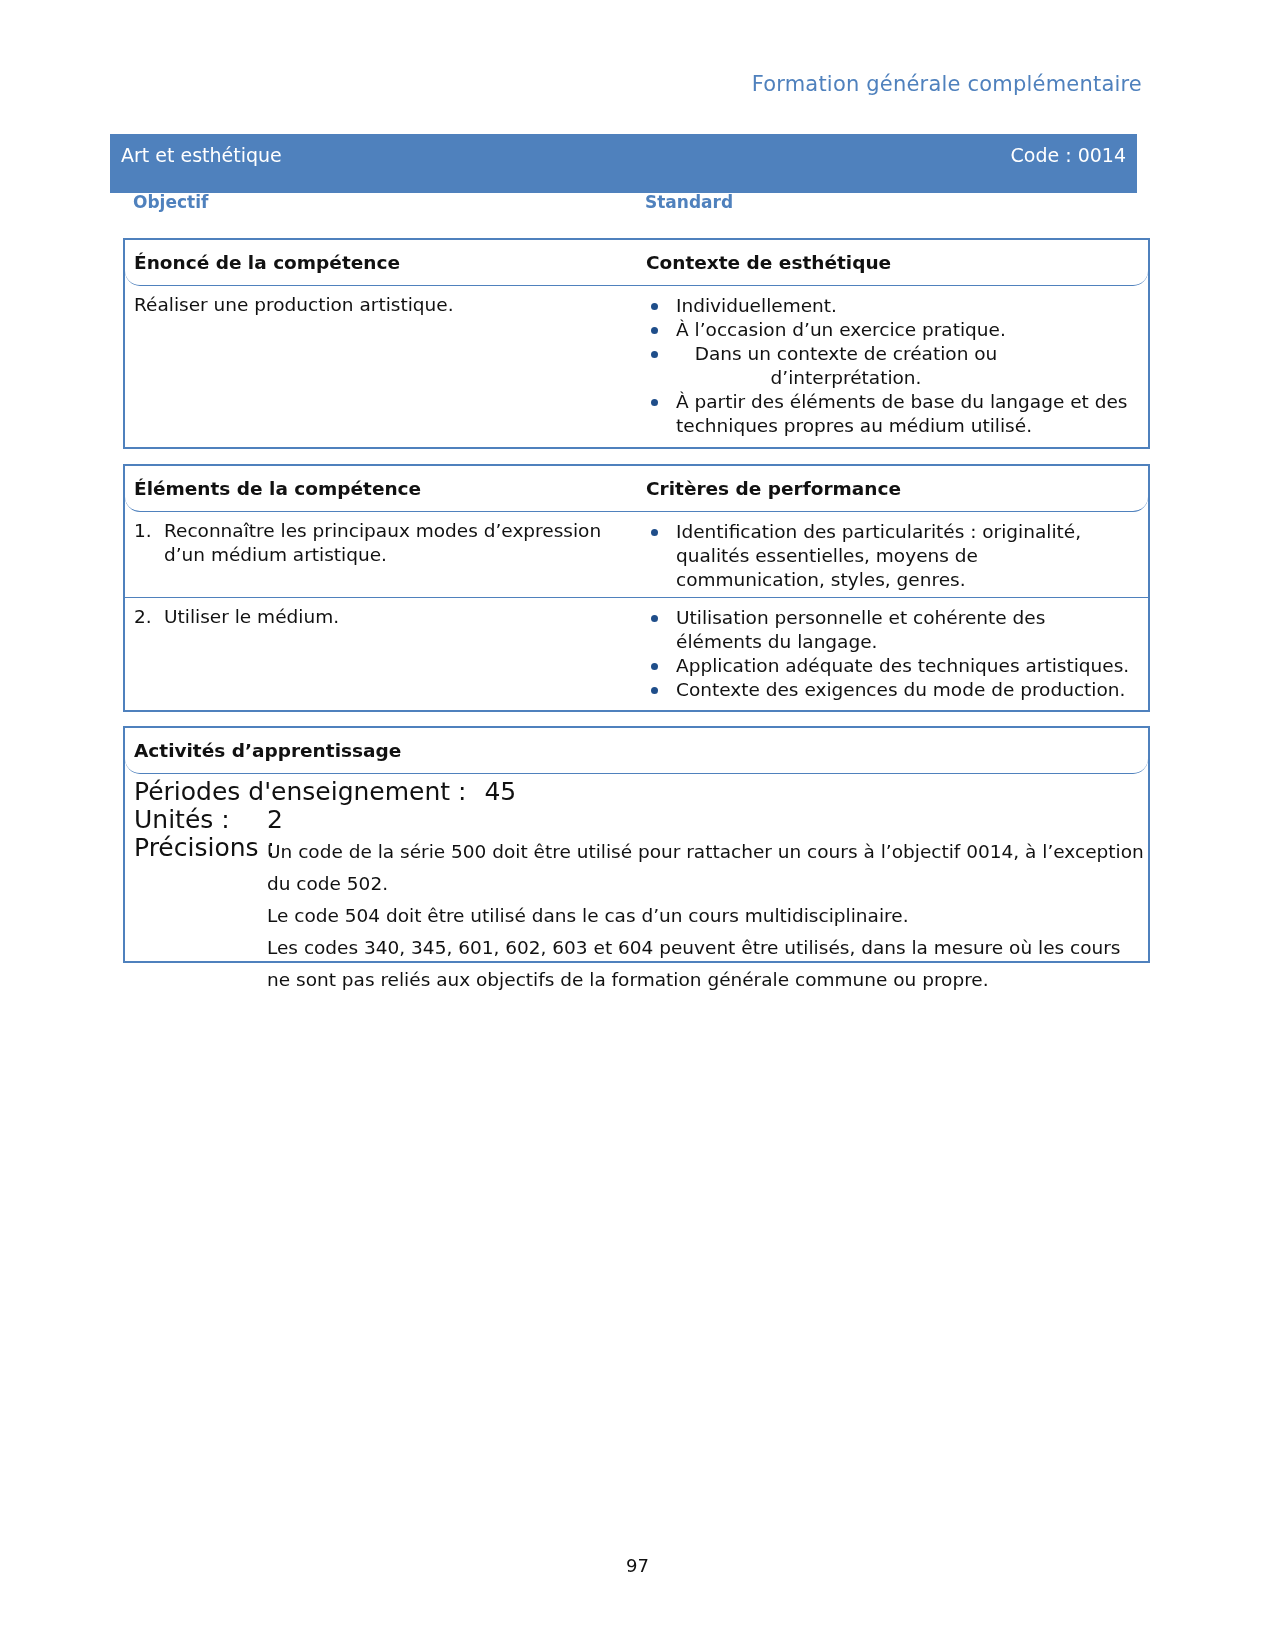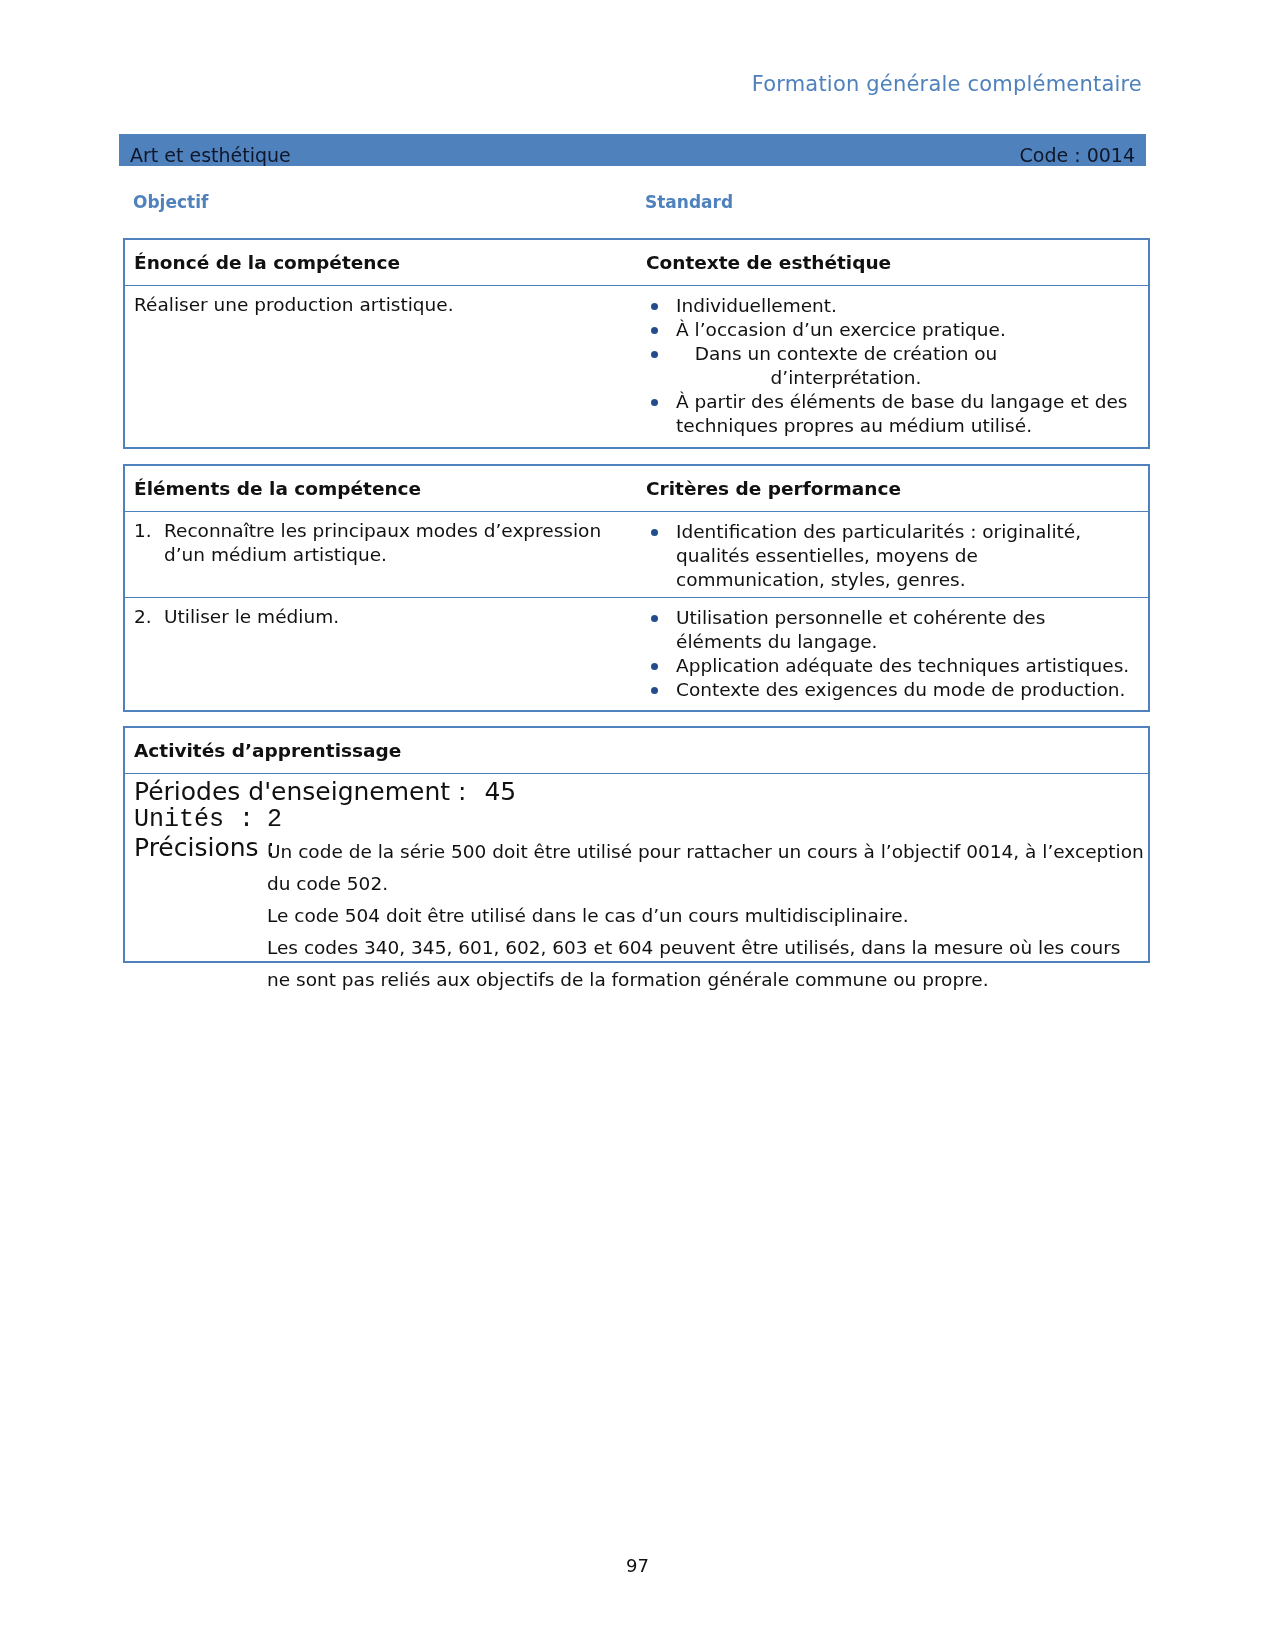--- a/index.html
+++ b/index.html
@@ -1,26 +1,26 @@
 <!DOCTYPE html>
 <html><head>
 <meta charset="utf-8">
 <style>
   html, body { margin: 0; padding: 0; background: #ffffff; }
   body { width: 1275px; height: 1650px; position: relative; font-family: "DejaVu Sans", sans-serif; color: #111; overflow: hidden; }
   .top-title { position: absolute; right: 133px; top: 72px; font-size: 21px; color: #4f81bd; letter-spacing: 0.2px; }
-  .banner { position: absolute; left: 119px; top: 134px; width: 1027px; height: 32px; background: #4f81bd; color: #0f172a; font-size: 19px; }
+  .banner { position: absolute; left: 110px; top: 134px; width: 1027px; height: 59px; background: #4f81bd; color: #ffffff; font-size: 19px; }
   .banner .left { position: absolute; left: 11px; top: 10px; }
   .banner .right { position: absolute; right: 11px; top: 10px; }
   .section-head { position: absolute; top: 192px; font-size: 17px; font-weight: bold; color: #4f81bd; }
   .sh-left { left: 133px; }
   .sh-right { left: 645px; }
 
   .box { position: absolute; left: 123px; width: 1023px; border: 2px solid #4f81bd; background: #fff; }
-  .row { position: relative; display: flex; }
+  .row { position: relative; display: flex; border-radius: 15px; }
   .row.hdr { height: 45px; border-bottom: 1px solid #4f81bd; }
   .cell { font-size: 18.5px; line-height: 24px; }
   .c-left { position: absolute; left: 9px; width: 490px; }
   .c-right { position: absolute; left: 521px; width: 500px; }
   .hdr .cell { font-weight: bold; top: 11px; }
   .bul { list-style: none; margin: 0; padding: 0; }
   .bul li { position: relative; padding-left: 30px; }
   .bul li .dot { position: absolute; left: 5px; top: 9px; width: 7px; height: 7px; border-radius: 50%; background: #1f4e8a; }
   .num li { position: relative; padding-left: 30px; }
   .num li .n { position: absolute; left: 0; top: 0; }
@@ -85,21 +85,21 @@
 </div>
 
 <div class="box" style="top:726px; height:233px;">
   <div class="row hdr">
     <div class="cell c-left">Activités d’apprentissage</div>
   </div>
   <div class="act-line" style="top:52px;">
     <span>Périodes d'enseignement :</span>
     <span style="margin-left:10px;">45</span>
   </div>
-  <div class="act-line" style="top:80px;font-family:Liberation Mono, monospace;">
+  <div class="act-line" style="top:80px;">
     <span>Unités :</span>
     <span class="act-val" style="left:133px; top:0;">2</span>
   </div>
   <div class="act-line" style="top:108px;">Précisions :</div>
   <div class="prec-text" style="top:108px;">
     <div>Un code de la série 500 doit être utilisé pour rattacher un cours à l’objectif 0014, à l’exception du code 502.</div>
     <div>Le code 504 doit être utilisé dans le cas d’un cours multidisciplinaire.</div>
     <div>Les codes 340, 345, 601, 602, 603 et 604 peuvent être utilisés, dans la mesure où les cours ne sont pas reliés aux objectifs de la formation générale commune ou propre.</div>
   </div>
 </div>

